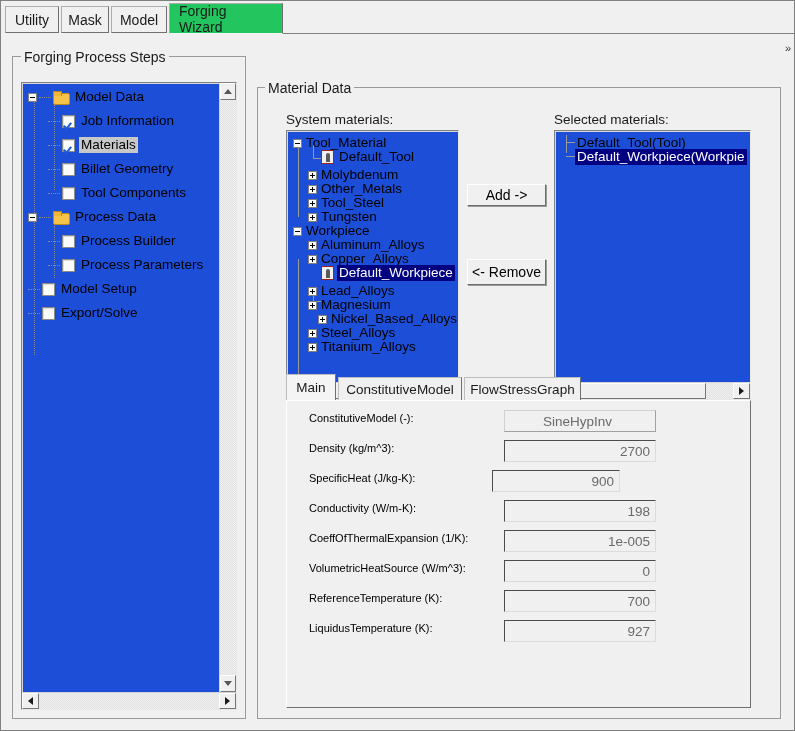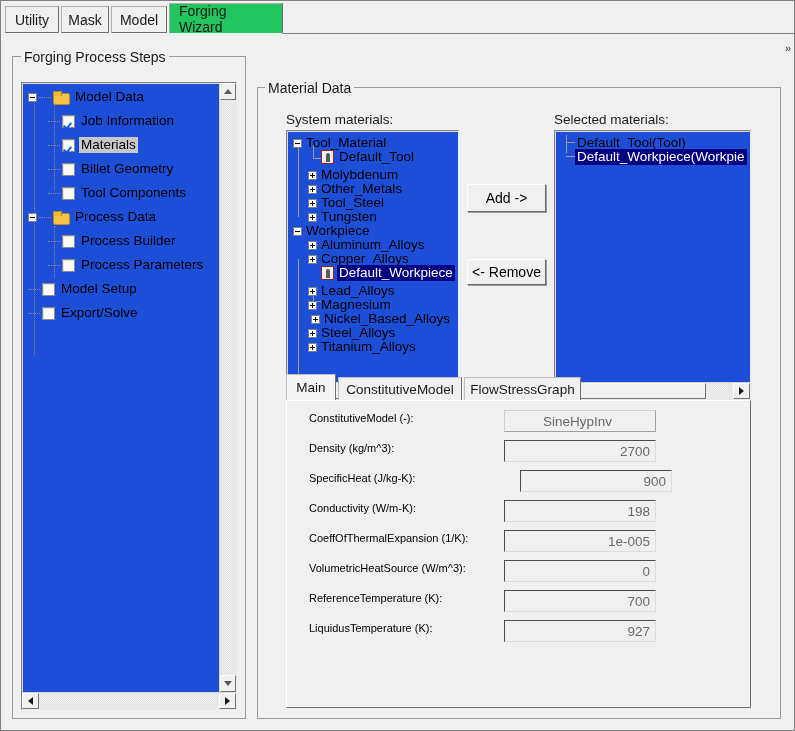--- a/index.html
+++ b/index.html
@@ -471,21 +471,21 @@
           <span class="tlabel selblue">Default_Workpiece</span>
         </div>
         <div class="trow" style="left:21px;top:151px;">
           <span class="pm plus"></span>
           <span class="tlabel">Lead_Alloys</span>
         </div>
         <div class="trow" style="left:21px;top:165px;">
           <span class="pm plus"></span>
           <span class="tlabel">Magnesium</span>
         </div>
-        <div class="trow" style="left:24px;top:179px;">
+        <div class="trow" style="left:11px;top:179px;padding-left:20px;">
           <span class="pm plus"></span>
           <span class="tlabel">Nickel_Based_Alloys</span>
         </div>
         <div class="trow" style="left:21px;top:193px;">
           <span class="pm plus"></span>
           <span class="tlabel">Steel_Alloys</span>
         </div>
         <div class="trow" style="left:21px;top:207px;">
           <span class="pm plus"></span>
           <span class="tlabel">Titanium_Alloys</span>
@@ -496,21 +496,21 @@
         <div class="sbbtn" style="left:0;top:0;width:17px;height:16px;">
           <span class="arrow arr-lf"></span>
         </div>
         <div class="sbthumb" style="left:17px;top:0;width:127px;height:16px;"></div>
         <div class="sbbtn" style="left:154px;top:0;width:17px;height:16px;">
           <span class="arrow arr-rt"></span>
         </div>
       </div>
     </div>
 
-    <div class="btn" style="left:466px;top:150px;width:79px;height:28px;">
+    <div class="btn" style="left:466px;top:150px;width:79px;height:22px;">
       <span>Add -&gt;</span>
     </div>
     <div class="btn" style="left:466px;top:225px;width:79px;height:26px;">
       <span>&lt;- Remove</span>
     </div>
 
     <div class="sunken" style="left:553px;top:96px;width:197px;height:270px;">
       <div class="tree" style="left:0;top:0;">
         <div class="solidline" style="left:11px;top:4px;height:18px;"></div>
         <div class="solidhline" style="left:11px;top:11px;width:9px;"></div>
@@ -552,21 +552,21 @@
         <span class="pfield combo" style="left:207px;top:0;width:152px;">SineHypInv</span>
       </div>
 
       <div class="prow" style="left:10px;top:39px;width:450px;">
         <span class="plabel">Density (kg/m^3):</span>
         <span class="pfield" style="left:207px;top:0;width:152px;">2700</span>
       </div>
 
       <div class="prow" style="left:10px;top:69px;width:450px;">
         <span class="plabel">SpecificHeat (J/kg-K):</span>
-        <span class="pfield" style="left:223px;top:0;width:152px;">900</span>
+        <span class="pfield" style="left:195px;top:0;width:128px;">900</span>
       </div>
 
       <div class="prow" style="left:10px;top:99px;width:450px;">
         <span class="plabel">Conductivity (W/m-K):</span>
         <span class="pfield" style="left:207px;top:0;width:152px;">198</span>
       </div>
 
       <div class="prow" style="left:10px;top:129px;width:450px;">
         <span class="plabel">CoeffOfThermalExpansion (1/K):</span>
         <span class="pfield" style="left:207px;top:0;width:152px;">1e-005</span>

